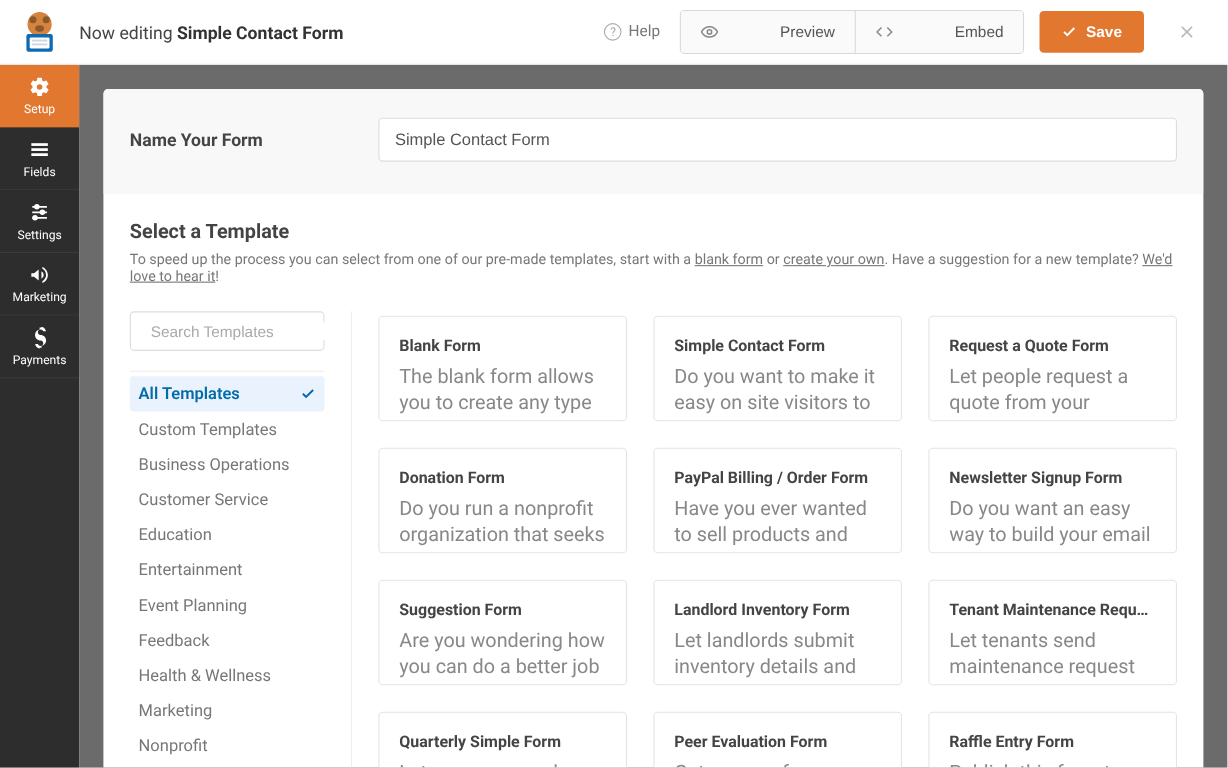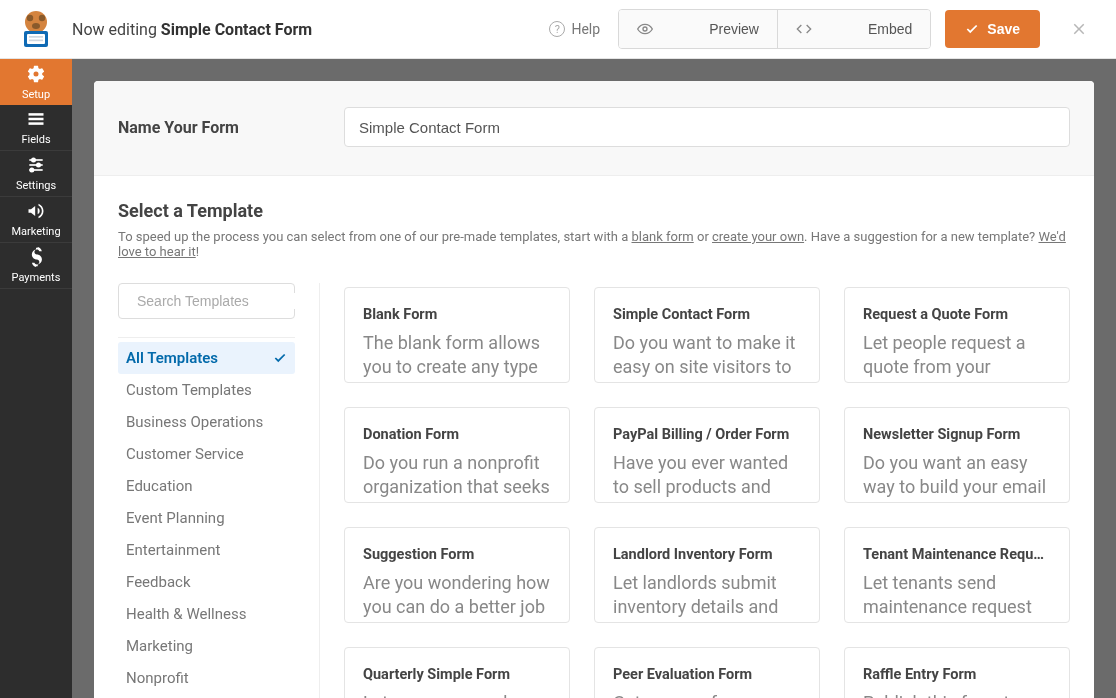--- a/index.html
+++ b/index.html
@@ -95,21 +95,21 @@
     display: flex;
     height: calc(698px - 59px);
   }
   .sidebar {
     width: 72px;
     background: #2d2d2d;
     display: flex;
     flex-direction: column;
   }
   .nav-item {
-    height: 46px;
+    height: 57px;
     display: flex;
     flex-direction: column;
     align-items: center;
     justify-content: center;
     color: #fff;
     font-size: 11px;
     cursor: pointer;
   }
   .nav-item.active {
     background: #e27730;
@@ -369,22 +369,22 @@
               <li class="active">
                 <span>All Templates</span>
                 <svg width="14" height="14" viewBox="0 0 24 24">
                   <polyline points="20 6 9 17 4 12" fill="none" stroke="#036aab" stroke-width="3"></polyline>
                 </svg>
               </li>
               <li>Custom Templates</li>
               <li>Business Operations</li>
               <li>Customer Service</li>
               <li>Education</li>
+              <li>Entertainment</li>
               <li>Event Planning</li>
-              <li>Entertainment</li>
               <li>Feedback</li>
               <li>Health &amp; Wellness</li>
               <li>Marketing</li>
               <li>Nonprofit</li>
               <li>Registrations</li>
               <li>Uncategorized</li>
             </ul>
         </div>
         <div class="tmpl-right">
           <div class="card-grid" id="card-grid">

